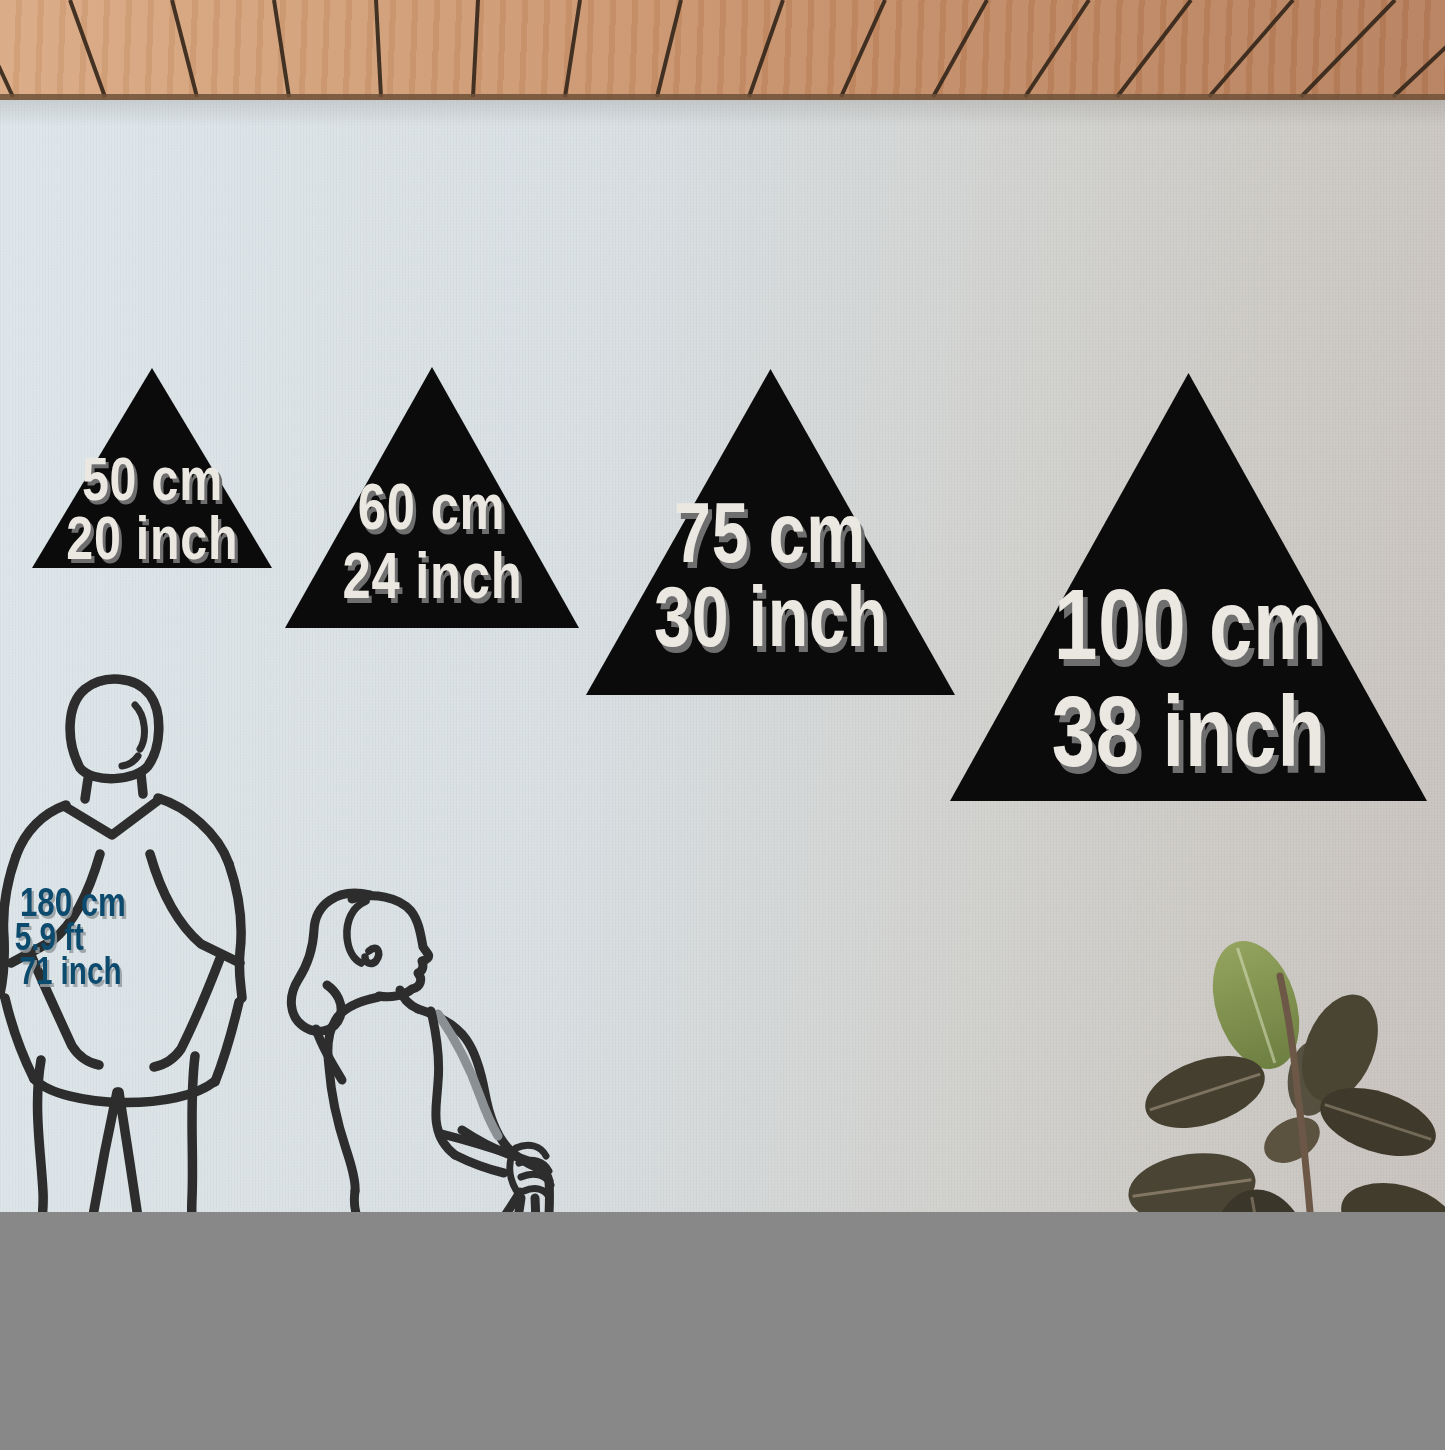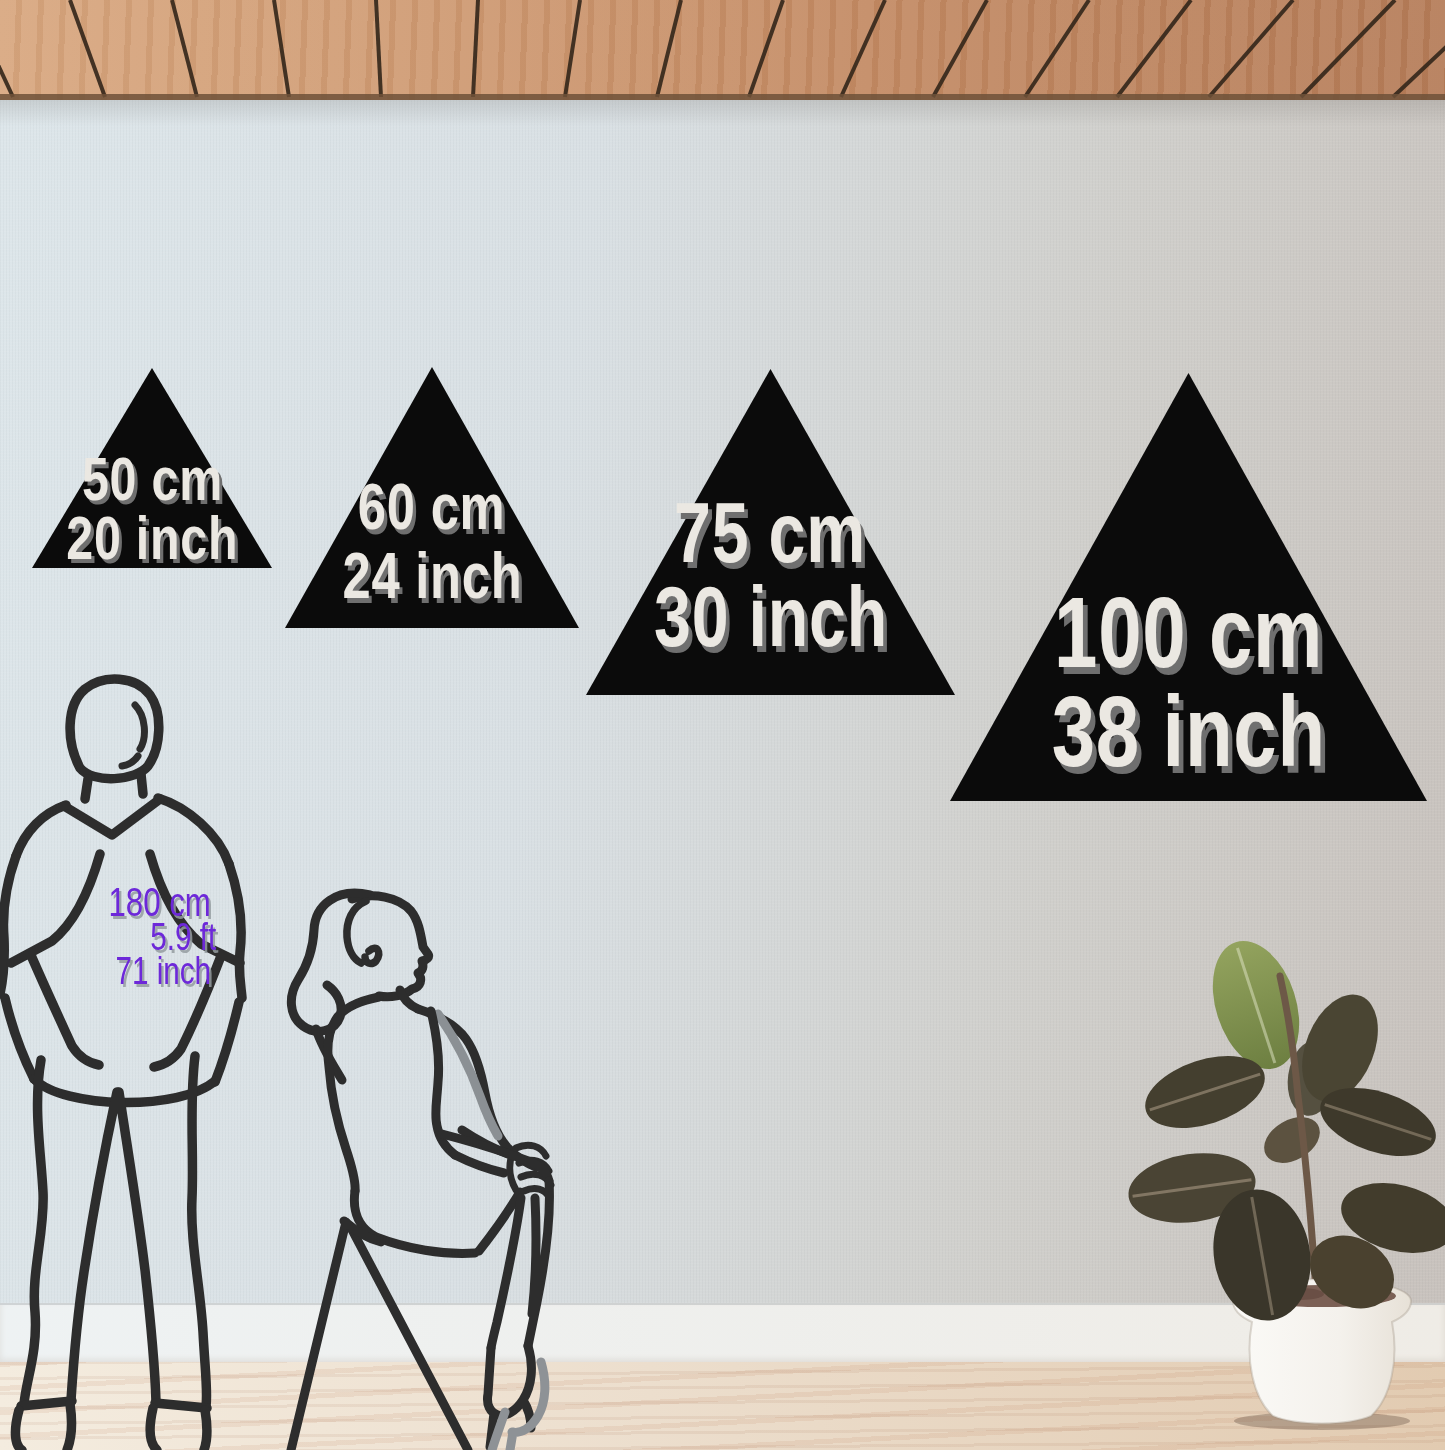--- a/index.html
+++ b/index.html
@@ -1,16 +1,16 @@
 <!DOCTYPE html>
 <html><head>
 <meta charset="utf-8">
 <style>
   html,body{margin:0;padding:0;background:#888;}
-  .scene{position:relative;width:1445px;height:1450px;overflow:hidden;
+  .scene{position:relative;width:1445px;height:1212px;overflow:hidden;
          font-family:"Liberation Sans",sans-serif;background:#d5dde1;}
 
   
   .ceiling{position:absolute;left:0;top:0;width:1445px;height:100px;
     background:
       repeating-linear-gradient(92deg, rgba(255,255,255,0.07) 0 16px, rgba(110,65,35,0.06) 16px 22px),
       linear-gradient(90deg,#d8a77f 0%,#cf9a72 30%,#c38a63 60%,#b57c58 100%);}
   .ceiling svg{position:absolute;inset:0;}
 
   
@@ -38,25 +38,25 @@
     clip-path:polygon(50% 0,0 100%,100% 100%);
     filter:drop-shadow(5px 7px 9px rgba(40,40,40,0.35));}
   .tri-labels{position:absolute;left:0;right:0;bottom:0;display:flex;
     flex-direction:column;align-items:center;justify-content:flex-end;}
   .tri-line{display:inline-block;white-space:nowrap;font-weight:700;
     color:#ebe8e2;letter-spacing:1px;line-height:0.95;
     transform:scaleX(0.78);transform-origin:50% 50%;}
   .t1 .tri-labels{gap:0;padding-bottom:0;}   .t1 .tri-line{font-size:62px;text-shadow:4px 4px 0 #6f6f6f;}
   .t2 .tri-labels{gap:8px;padding-bottom:21px;}.t2 .tri-line{font-size:65px;text-shadow:4px 5px 0 #6f6f6f;}
   .t3 .tri-labels{gap:4px;padding-bottom:37px;text-align:right;}.t3 .tri-line{font-size:85px;text-shadow:5px 6px 0 #6f6f6f;}
-  .t4 .tri-labels{gap:4px;padding-bottom:22px;}.t4 .tri-line{font-size:100px;text-shadow:6px 7px 0 #6f6f6f;}
-
-  
-  .person-label{position:absolute;left:5px;top:884px;width:220px;text-align:right;
-    font-weight:400;color:#6d28d9;line-height:0.9;}
+  .t4 .tri-labels{gap:12px;padding-bottom:22px;}.t4 .tri-line{font-size:100px;text-shadow:6px 7px 0 #6f6f6f;}
+
+  
+  .person-label{position:absolute;left:5px;top:884px;width:220px;text-align:left;
+    font-weight:700;color:#0c4a6e;line-height:0.9;}
   .person-label .pl{display:inline-block;white-space:nowrap;
     transform:scaleX(0.78);transform-origin:50% 50%;
     text-shadow:3px 3px 0 rgba(148,156,160,0.85);}
   .pl-1{font-size:40px;} .pl-2{font-size:38px;} .pl-3{font-size:38px;}
 
   .art{position:absolute;inset:0;width:1445px;height:1450px;}
 </style>
 </head>
 <body>
 

